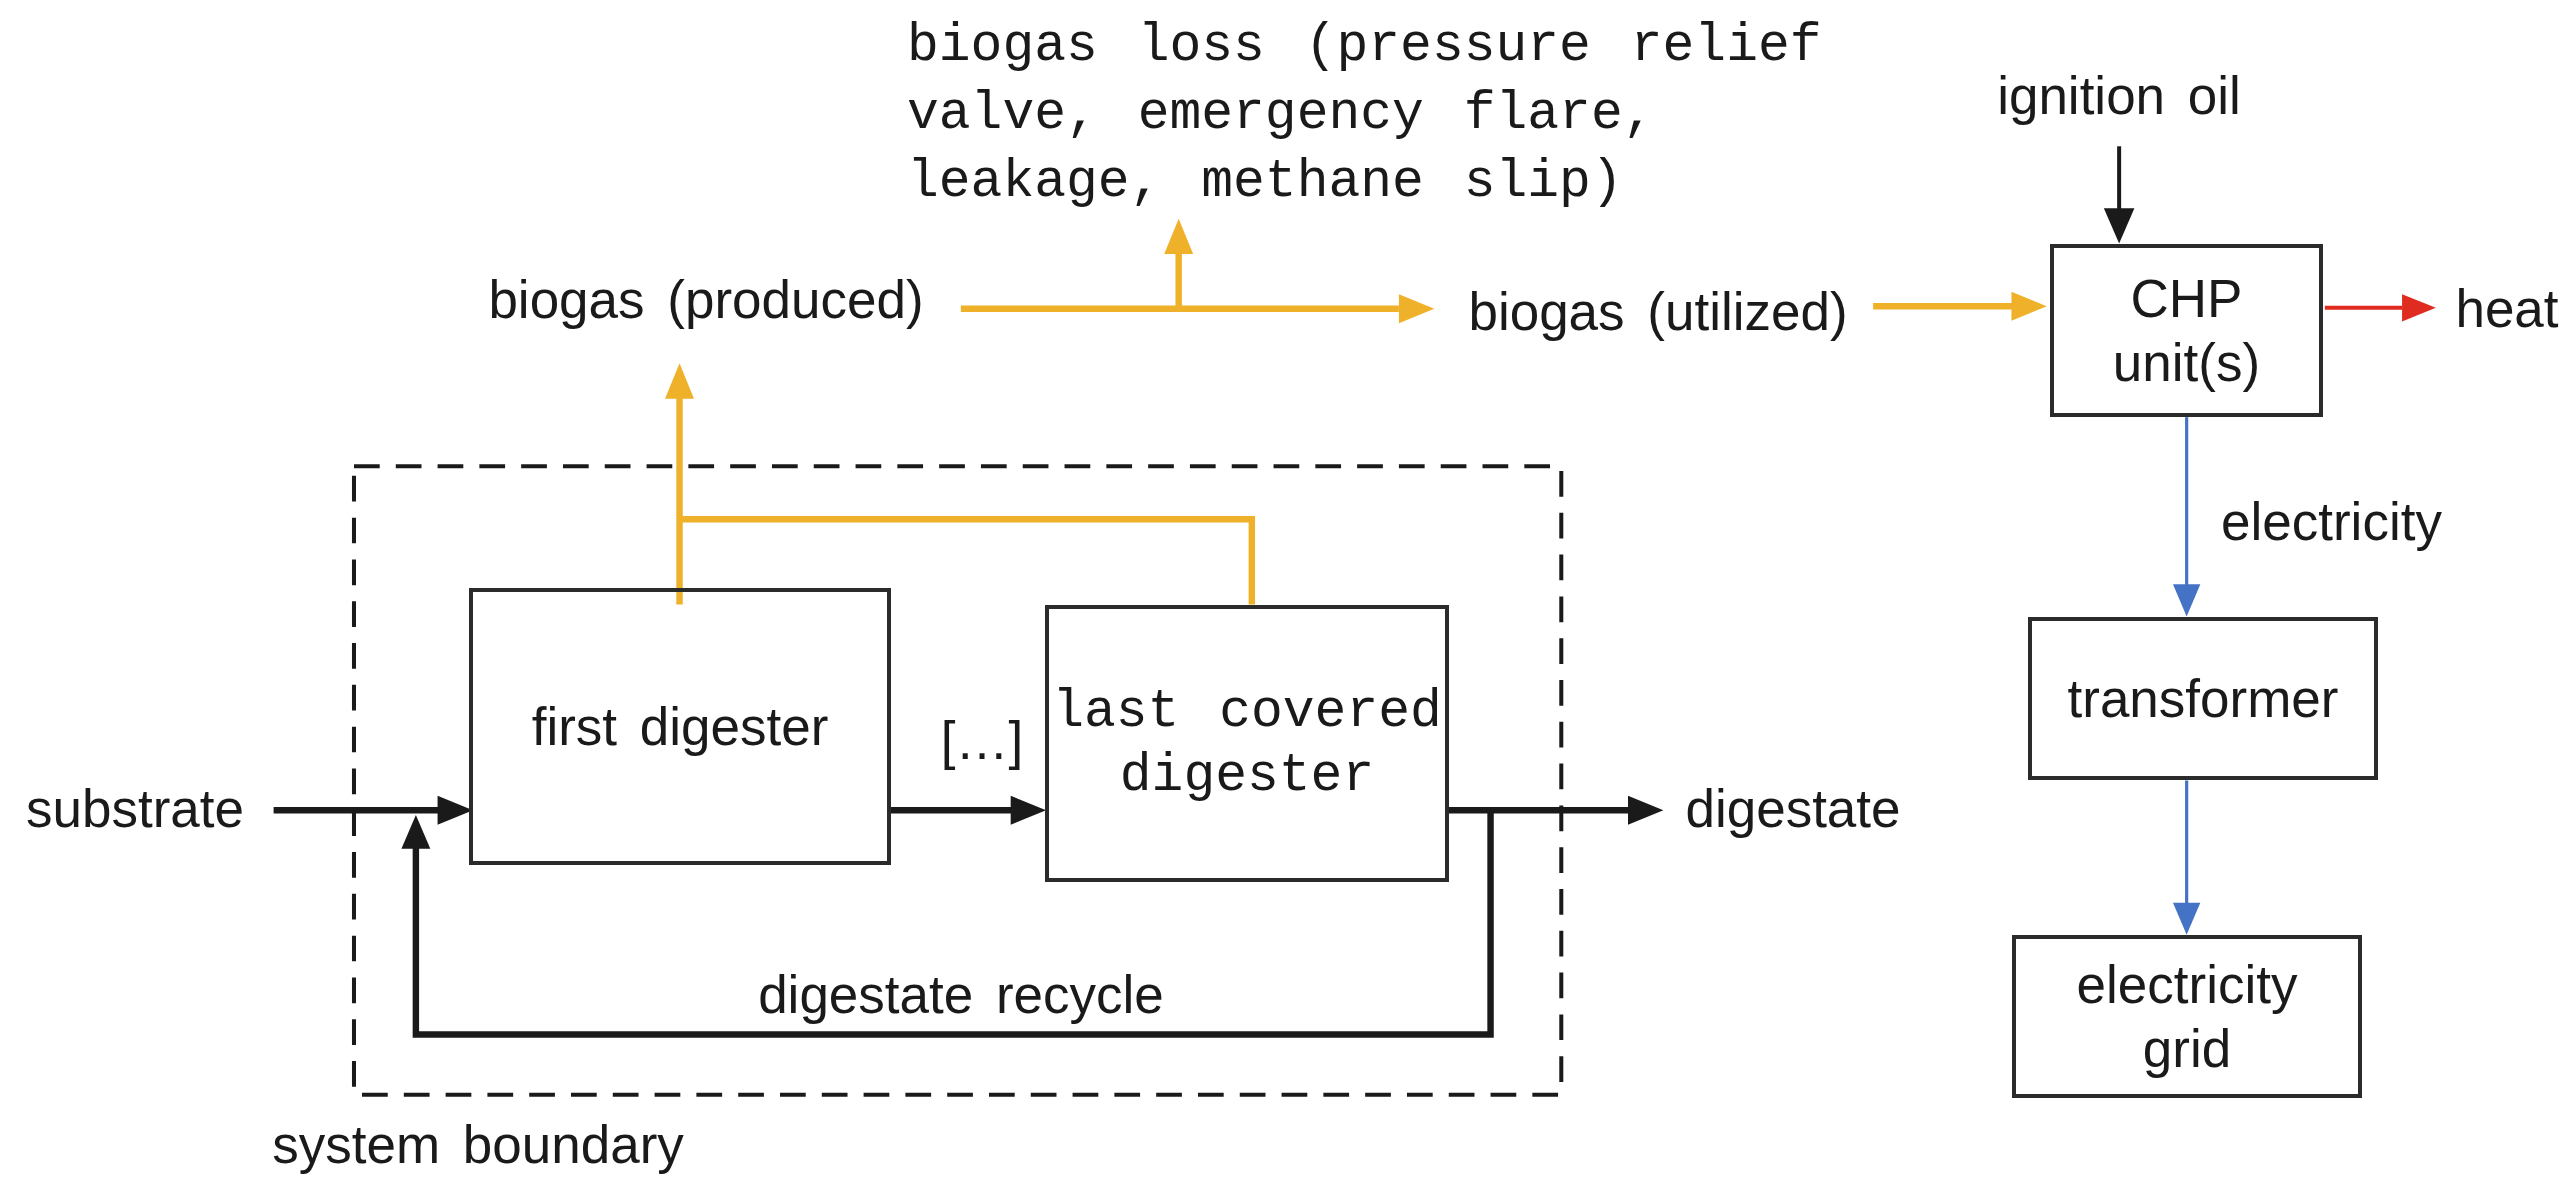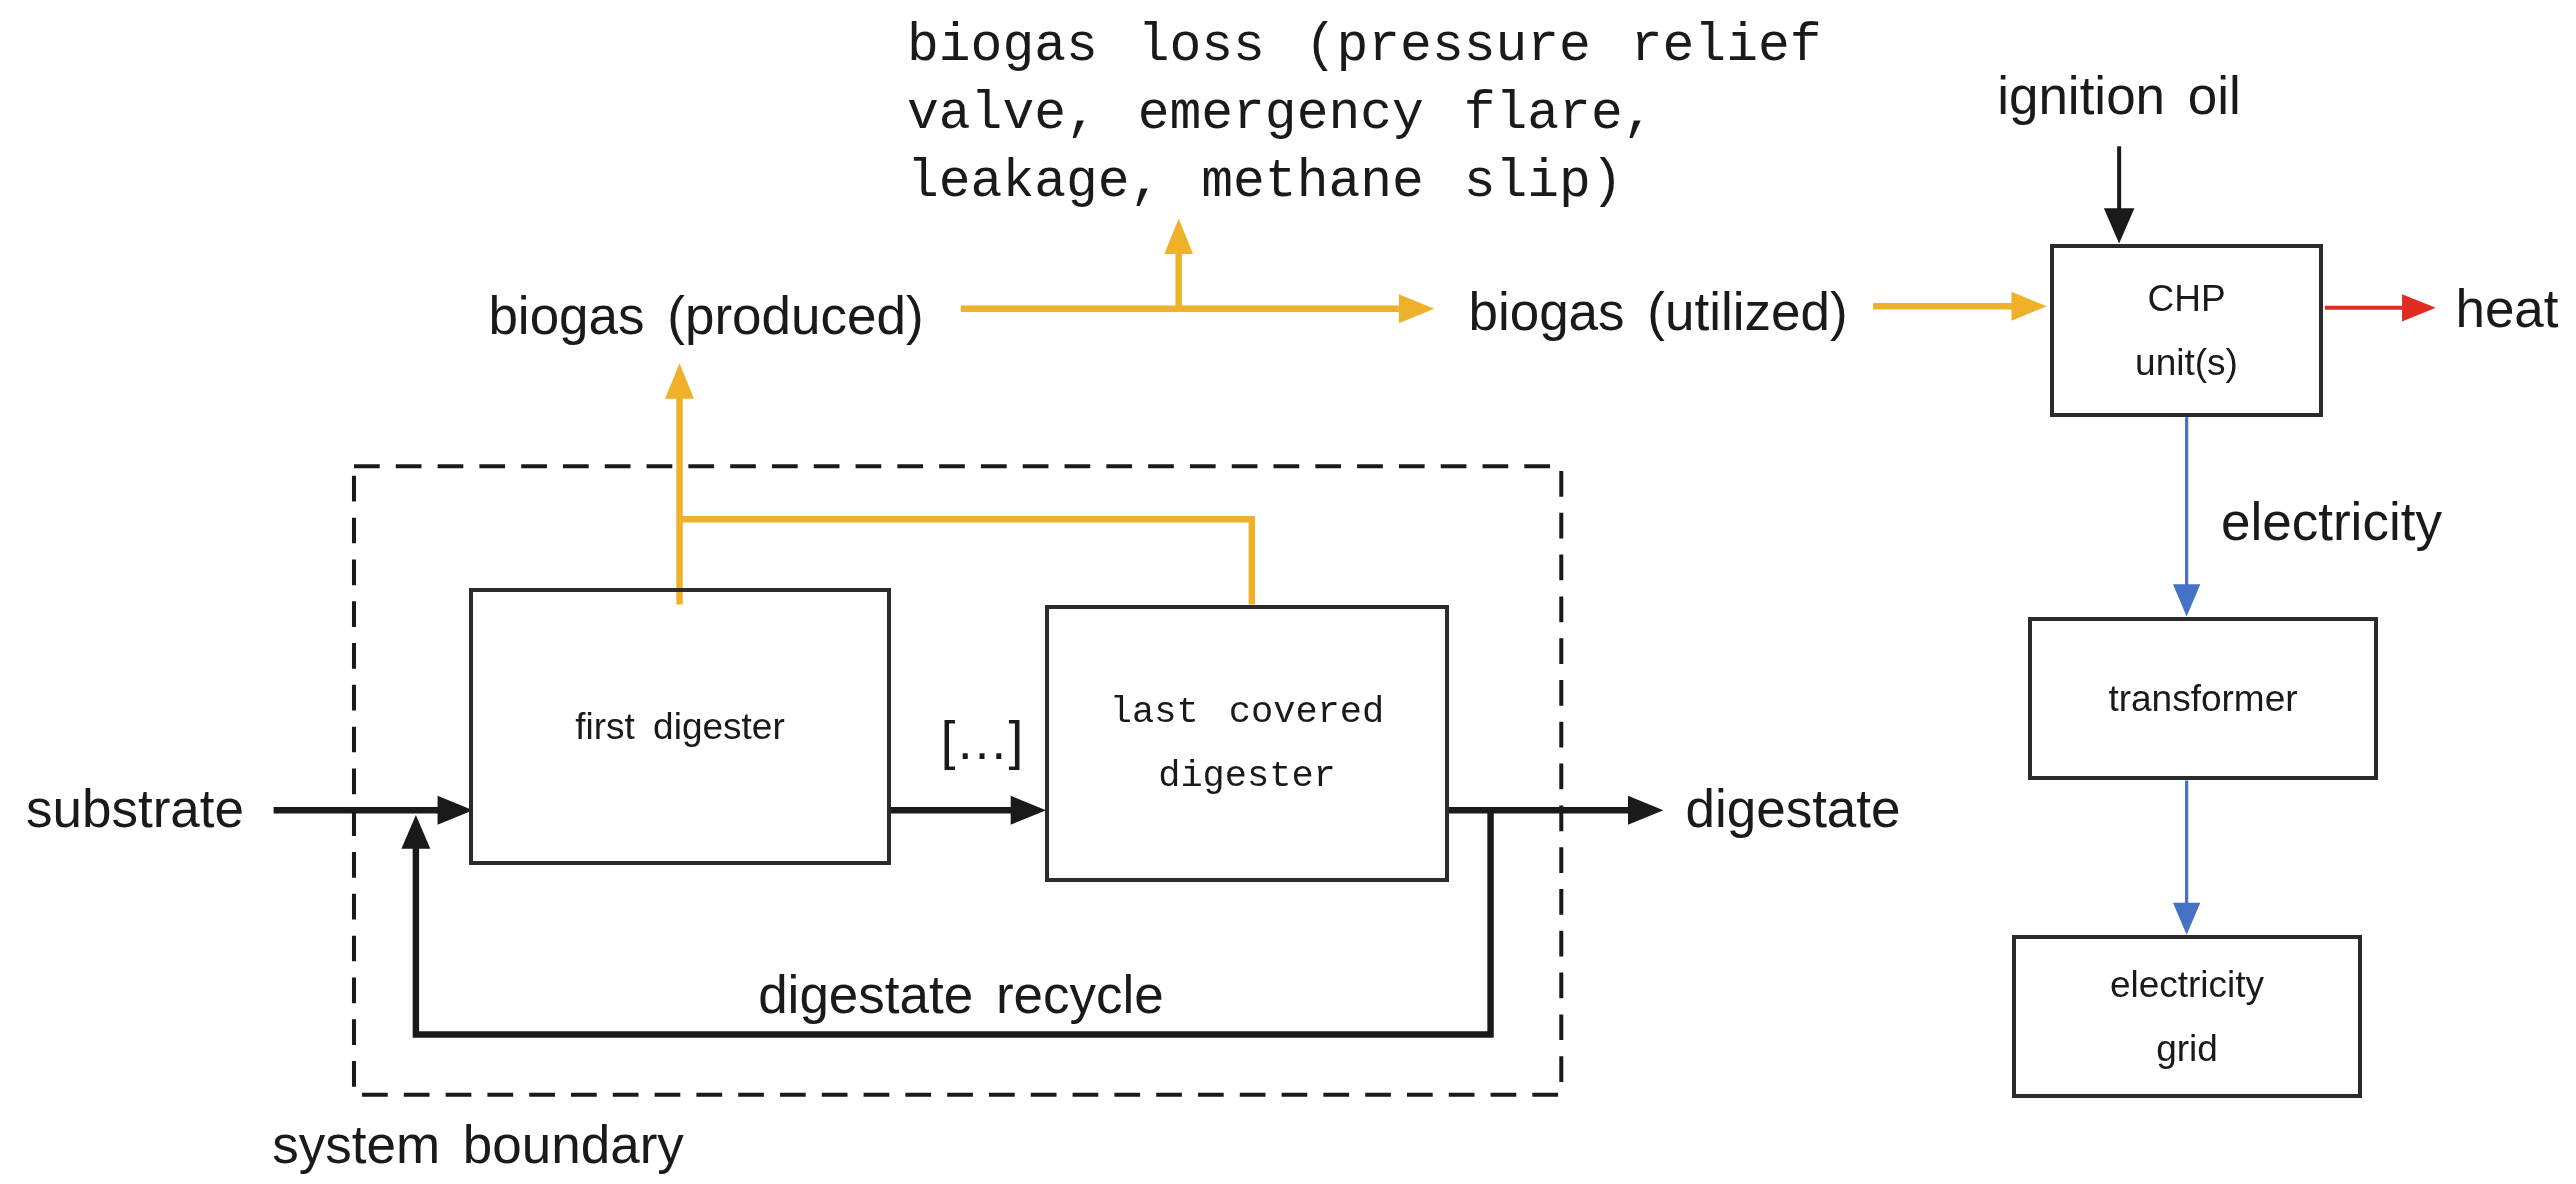--- a/index.html
+++ b/index.html
@@ -9,21 +9,21 @@
   }
   .layer{position:absolute;left:0;top:0;width:100%;height:100%;}
   .lbl{
     position:absolute;font-size:53px;line-height:68px;white-space:pre-line;
     word-spacing:8px;transform:translate(-50%,-50%);text-align:center;color:#1a1a1a;
   }
   .lbl.leftalign{transform:none;text-align:left;}
   .box{
     position:absolute;border:4px solid #2b2b2b;box-sizing:border-box;
     display:flex;align-items:center;justify-content:center;text-align:center;
-    font-size:37px;line-height:64px;white-space:pre-line;word-spacing:8px;
+    font-size:53px;line-height:64px;white-space:pre-line;word-spacing:8px;
     background:transparent;color:#1a1a1a;
   }
 </style>
 </head>
 <body>
 
 <div class="canvas">
 
   <svg class="layer" width="2576" height="1184" viewBox="0 0 3204 1473">
 
@@ -88,21 +88,21 @@
 
   <div class="box" style="left:2012px;top:935px;width:350px;height:163px;">
     <span>electricity
 grid</span>
   </div>
 
   <div class="lbl leftalign" style="left:907px;top:12px;font-family:Liberation Mono, monospace;">biogas loss (pressure relief
 valve, emergency flare,
 leakage, methane slip)</div>
 
-  <div class="lbl" style="left:706px;top:316px;">biogas (produced)</div>
+  <div class="lbl" style="left:706px;top:300px;">biogas (produced)</div>
 
   <div class="lbl" style="left:1658px;top:312px;">biogas (utilized)</div>
 
   <div class="lbl" style="left:2119px;top:96px;">ignition oil</div>
 
   <div class="lbl" style="left:2507px;top:309px;">heat</div>
 
   <div class="lbl leftalign" style="left:2221px;top:488px;">electricity</div>
 
   <div class="lbl" style="left:135px;top:809px;">substrate</div>

